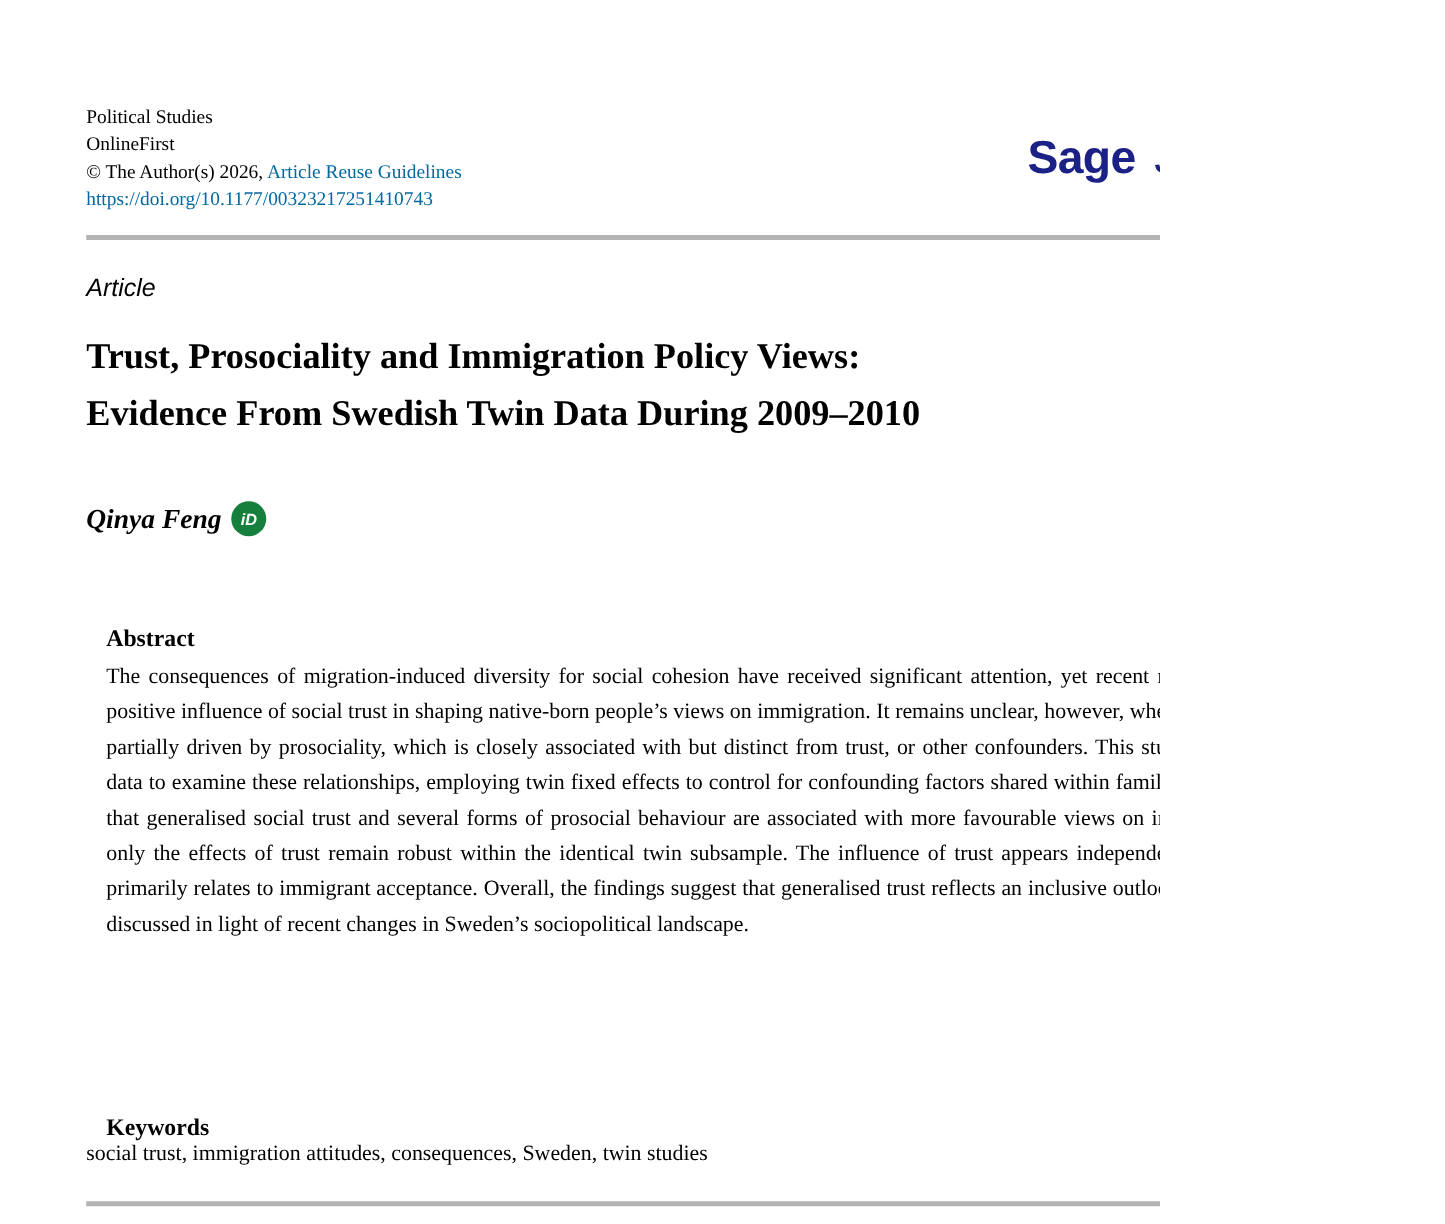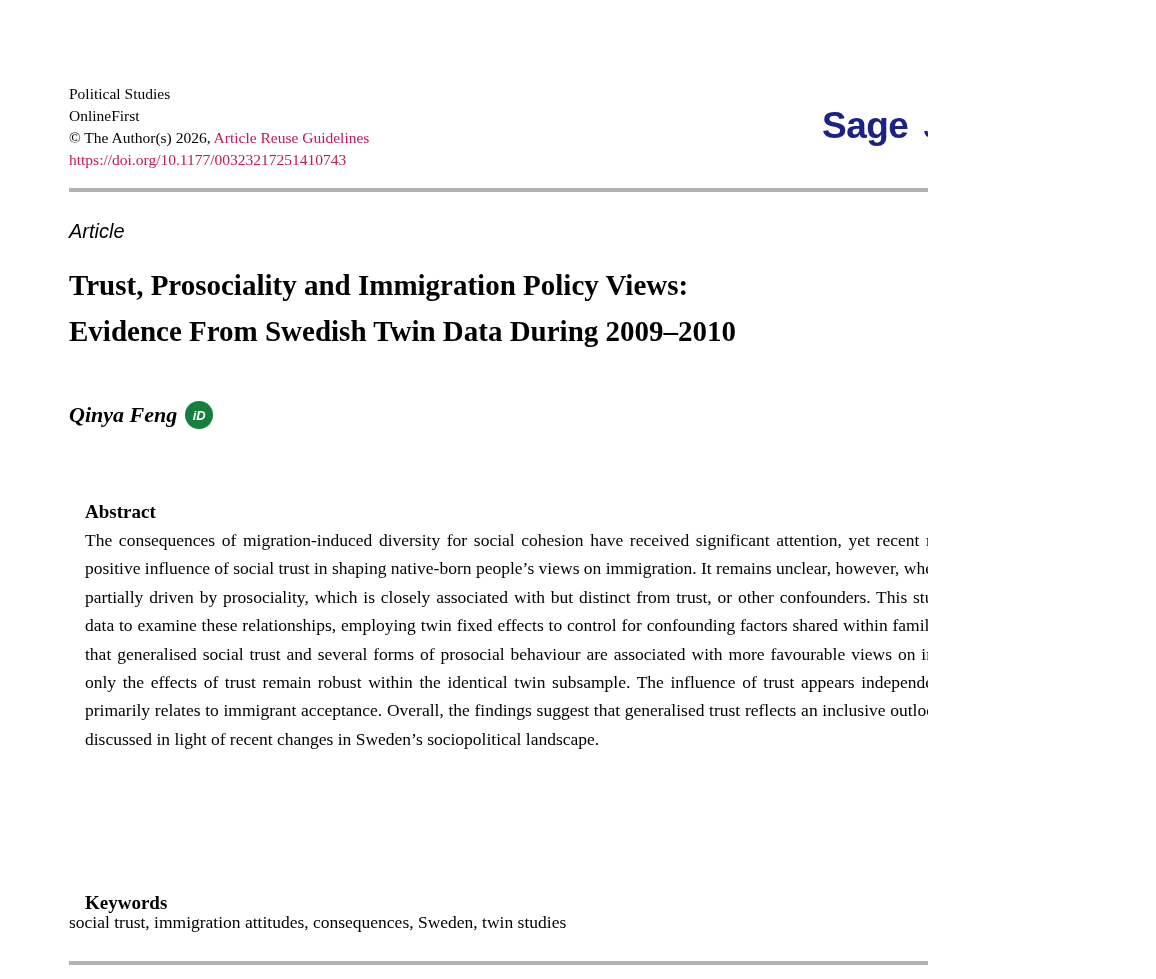--- a/index.html
+++ b/index.html
@@ -9,21 +9,21 @@
     background:#ffffff;
     font-family:"Liberation Serif", serif;
     color:#000;
     overflow:hidden;
   }
   
   .meta{
     position:absolute;left:69px;top:83px;
     font-size:15.5px;line-height:22px;
   }
-  .link{color:#be185d;text-decoration:none;cursor:pointer;}
+  .link{color:#0369a1;text-decoration:none;cursor:pointer;}
   
   .logo{
     position:absolute;left:822px;top:104px;
     font-family:"Liberation Sans", sans-serif;
     font-size:37px;line-height:44px;
     color:#1b2185;white-space:nowrap;
     letter-spacing:-0.5px;
     cursor:pointer;
   }
   .logo-bold{font-weight:700;}

